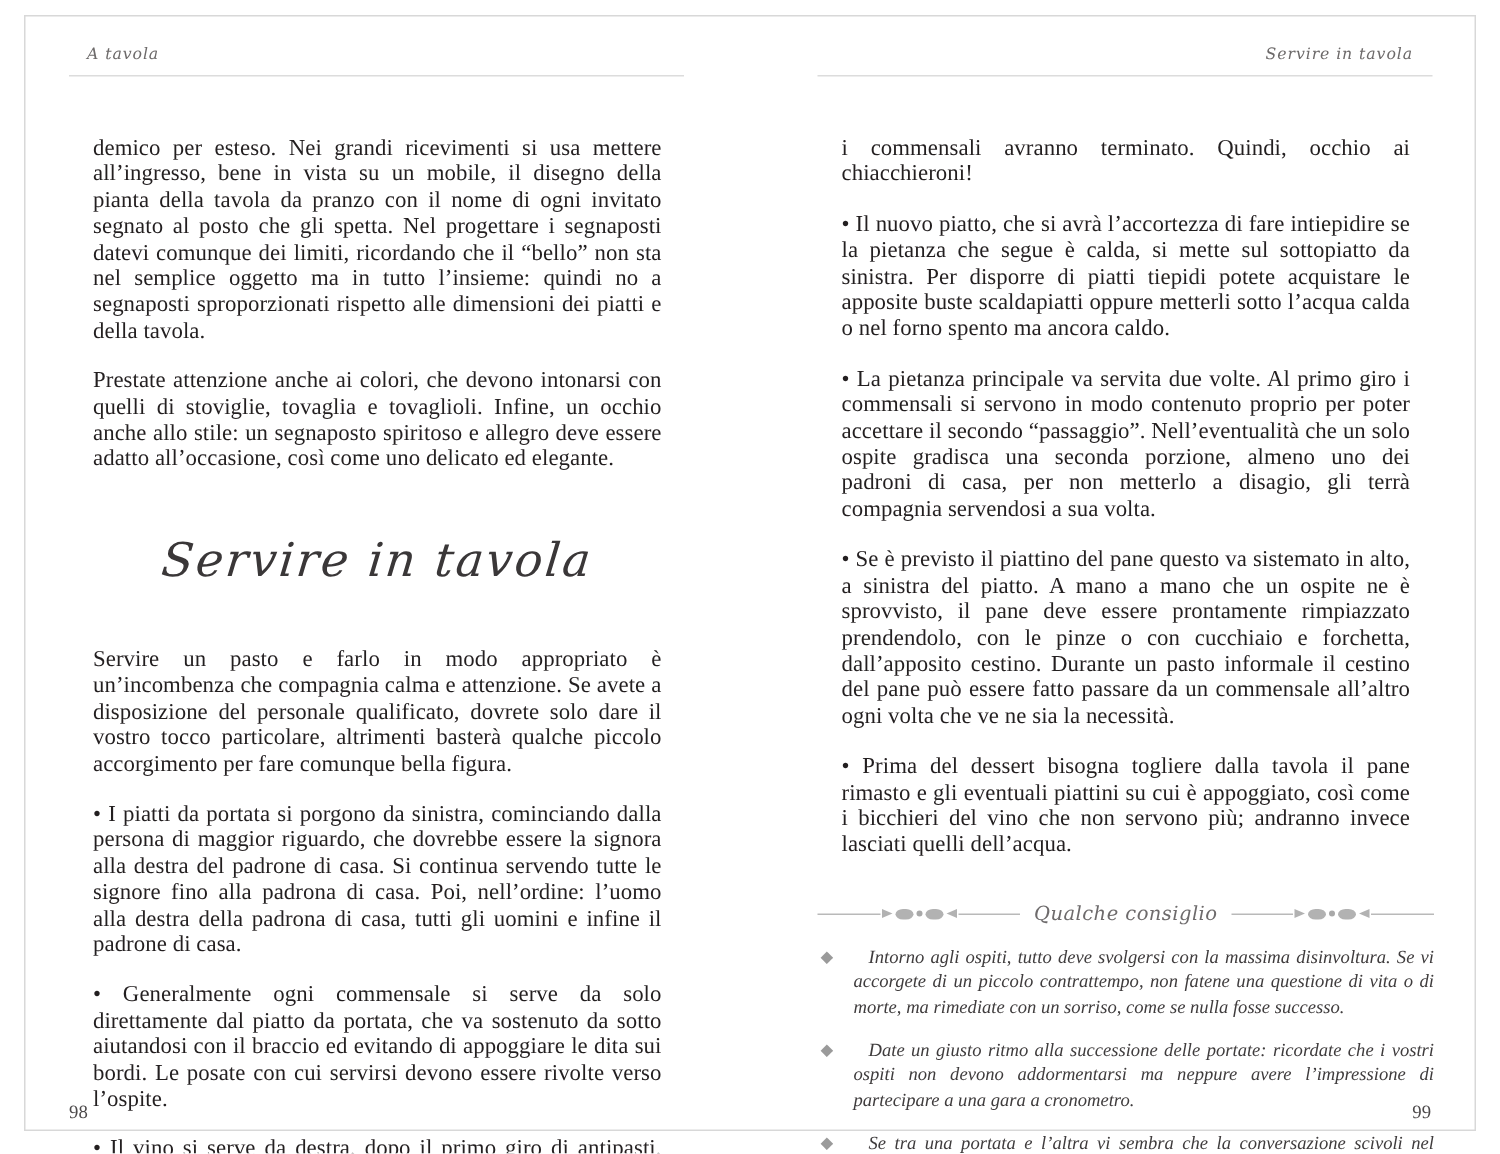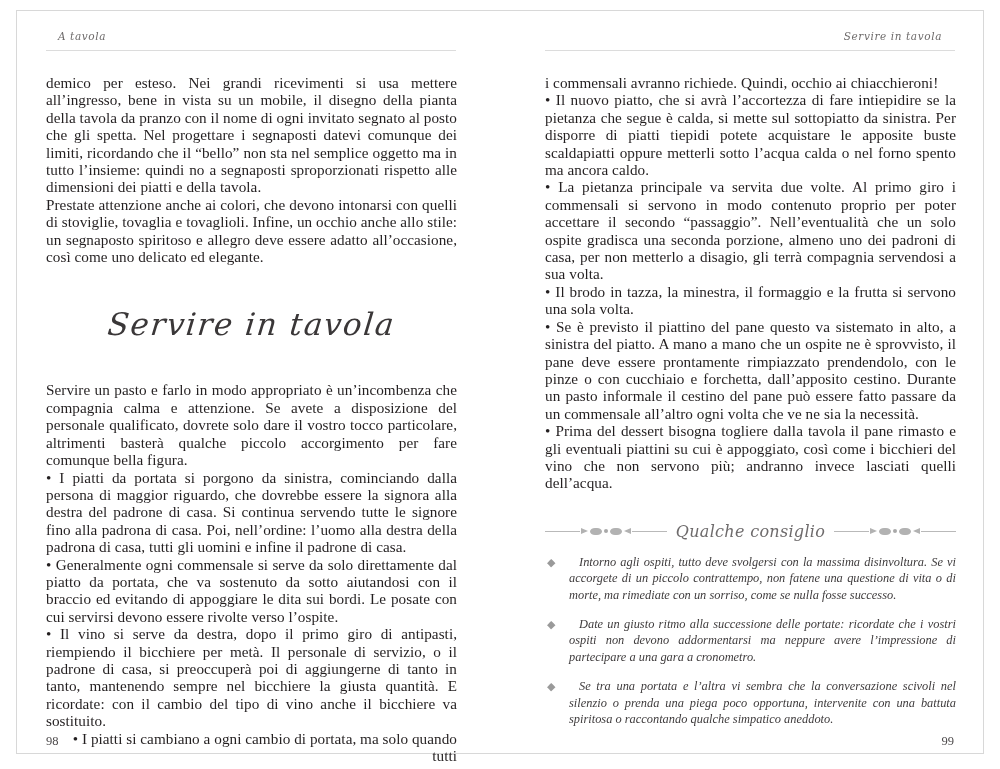--- a/index.html
+++ b/index.html
@@ -55,21 +55,21 @@
   
   .col {
     position: absolute;
     top: 74px;
     width: 411px;
   }
   .col.left  { left: 46px; }
   .col.right { left: 545px; }
 
   p.body {
-    margin: 0;
+    margin: 16px;
     font-size: 15.2px;
     line-height: 17.4px;
     text-align: justify;
     text-justify: inter-word;
     hyphens: manual;
     -webkit-hyphens: manual;
     letter-spacing: 0.05px;
   }
   p.body.last { text-align: right; }
 
@@ -94,21 +94,21 @@
   .advice-head {
     display: flex;
     align-items: center;
     justify-content: center;
     gap: 9px;
     margin-bottom: 13px;
   }
   .advice-head .label {
     font-family: "DejaVu Serif", serif;
     font-style: italic;
-    font-size: 16px;
+    font-size: 13px;
     color: #6e6b6c;
     white-space: nowrap;
     letter-spacing: 0.3px;
   }
 
   
   .orn {
     display: flex;
     align-items: center;
     flex: 1 1 auto;
@@ -206,24 +206,23 @@
     <h1 class="chapter-title">Servire in tavola</h1>
 
     <p class="body">Servire un pasto e farlo in modo appropriato è un’incombenza che compagnia calma e attenzione. Se avete a disposizione del personale qualificato, dovrete solo dare il vostro tocco particolare, altrimenti basterà qualche piccolo accorgimento per fare comunque bella figura.</p>
     <p class="body">• I piatti da portata si porgono da sinistra, cominciando dalla persona di maggior riguardo, che dovrebbe essere la signora alla destra del padrone di casa. Si continua servendo tutte le signore fino alla padrona di casa. Poi, nell’ordine: l’uomo alla destra della padrona di casa, tutti gli uomini e infine il padrone di casa.</p>
     <p class="body">• Generalmente ogni commensale si serve da solo direttamente dal piatto da portata, che va sostenuto da sotto aiutandosi con il braccio ed evitando di appoggiare le dita sui bordi. Le posate con cui servirsi devono essere rivolte verso l’ospite.</p>
     <p class="body">• Il vino si serve da destra, dopo il primo giro di antipasti, riempiendo il bicchiere per metà. Il personale di servizio, o il padrone di casa, si preoccuperà poi di aggiungerne di tanto in tanto, mantenendo sempre nel bicchiere la giusta quantità. E ricordate: con il cambio del tipo di vino anche il bicchiere va sostituito.</p>
     <p class="body last">• I piatti si cambiano a ogni cambio di portata, ma solo quando tutti</p>
   </div>
 
   <div class="col right">
-    <p class="body">i commensali avranno richiede. Quindi, occhio ai chiacchieroni!</p>
+    <p class="body">i commensali avranno terminato. Quindi, occhio ai chiacchieroni!</p>
     <p class="body">• Il nuovo piatto, che si avrà l’accortezza di fare intiepidire se la pietanza che segue è calda, si mette sul sottopiatto da sinistra. Per disporre di piatti tiepidi potete acquistare le apposite buste scaldapiatti oppure metterli sotto l’acqua calda o nel forno spento ma ancora caldo.</p>
     <p class="body">• La pietanza principale va servita due volte. Al primo giro i commensali si servono in modo contenuto proprio per poter accettare il secondo “passaggio”. Nell’eventualità che un solo ospite gradisca una seconda porzione, almeno uno dei padroni di casa, per non metterlo a disagio, gli terrà compagnia servendosi a sua volta.</p>
-    <p class="body">• Il brodo in tazza, la minestra, il formaggio e la frutta si servono una sola volta.</p>
     <p class="body">• Se è previsto il piattino del pane questo va sistemato in alto, a sinistra del piatto. A mano a mano che un ospite ne è sprovvisto, il pane deve essere prontamente rimpiazzato prendendolo, con le pinze o con cucchiaio e forchetta, dall’apposito cestino. Durante un pasto informale il cestino del pane può essere fatto passare da un commensale all’altro ogni volta che ve ne sia la necessità.</p>
     <p class="body">• Prima del dessert bisogna togliere dalla tavola il pane rimasto e gli eventuali piattini su cui è appoggiato, così come i bicchieri del vino che non servono più; andranno invece lasciati quelli dell’acqua.</p>
 
     <div class="advice">
 
       <div class="advice-head">
         <span class="orn">
           <span class="line"></span>
           <span class="grp">
             <span class="tri-r"></span>

